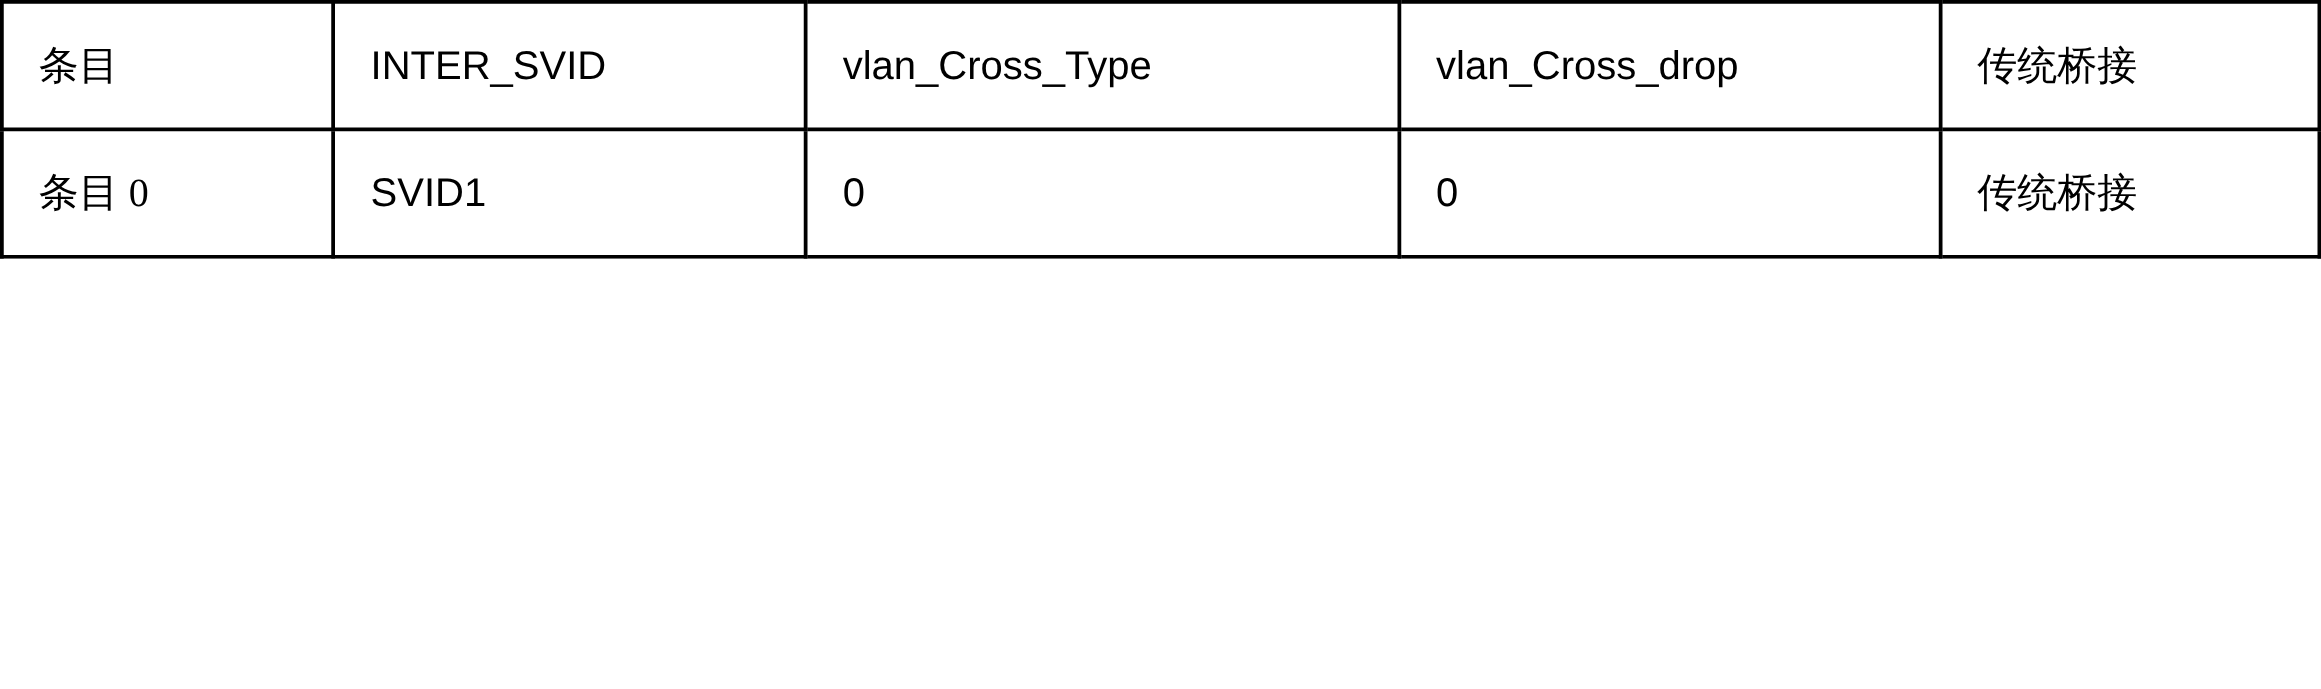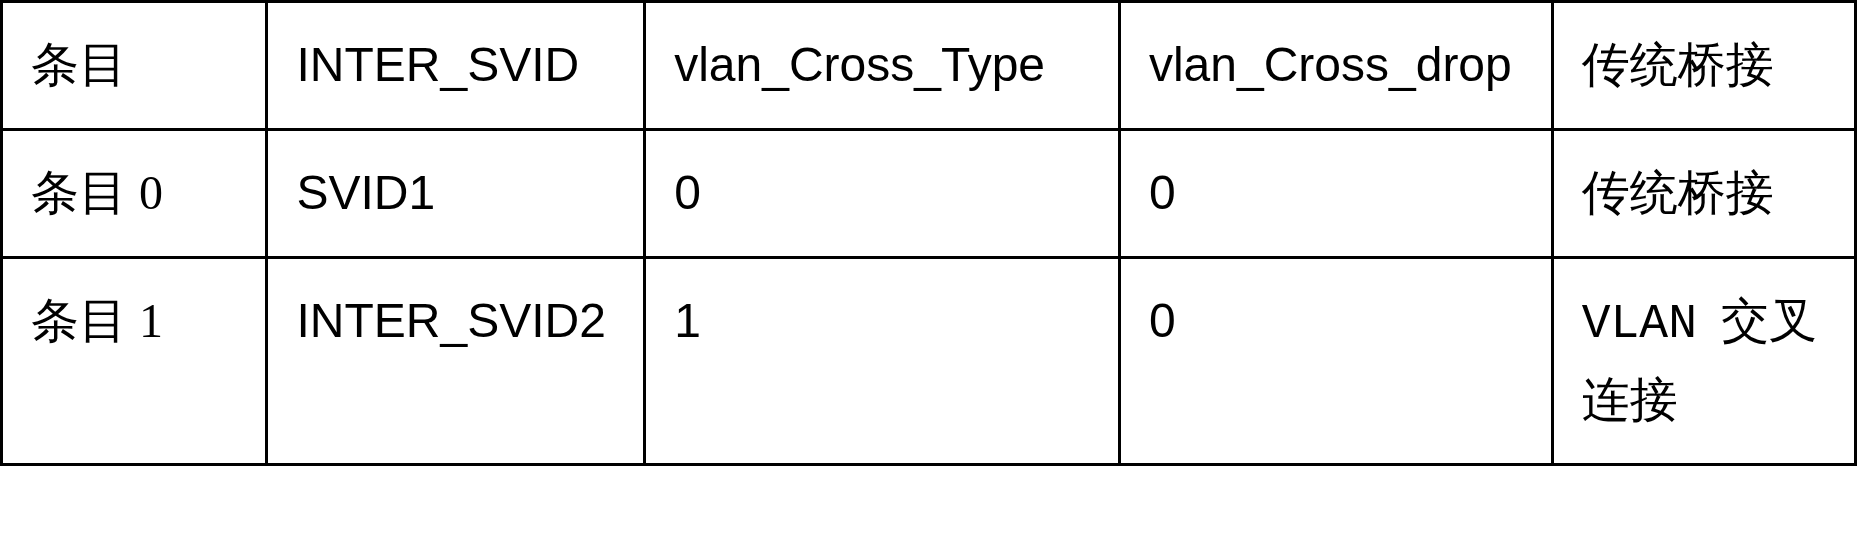--- a/index.html
+++ b/index.html
@@ -16,21 +16,21 @@
       width: 1857px;
     }
     table {
       border-collapse: collapse;
       width: 100%;
       table-layout: fixed;
     }
     td {
       border: 3px solid #000;
       padding: 24px 28px;
-      font-size: 48px;
+      font-size: 32px;
       line-height: 1.6;
       vertical-align: top;
       text-align: left;
       color: #000;
     }
     .col-0 { width: 260px; }
     .col-1 { width: 370px; }
     .col-2 { width: 465px; }
     .col-3 { width: 424px; }
     .col-4 { width: 297px; }
@@ -60,22 +60,15 @@
       <td class="col-3 mono">vlan_Cross_drop</td>
       <td class="col-4 cjk">传统桥接</td>
     </tr>
     <tr>
       <td class="col-0 cjk">条目 0</td>
       <td class="col-1 mono">SVID1</td>
       <td class="col-2 mono">0</td>
       <td class="col-3 mono">0</td>
       <td class="col-4 cjk">传统桥接</td>
     </tr>
-    <tr>
-      <td class="col-0 cjk">条目 1</td>
-      <td class="col-1 mono">INTER_SVID2</td>
-      <td class="col-2 mono">1</td>
-      <td class="col-3 mono">0</td>
-      <td class="col-4 mixed-cell"><span class="latin">VLAN</span>&nbsp;&nbsp;<span>交叉连接</span></td>
-    </tr>
   </tbody>
     </table>
 </div>
 
 </body></html>

